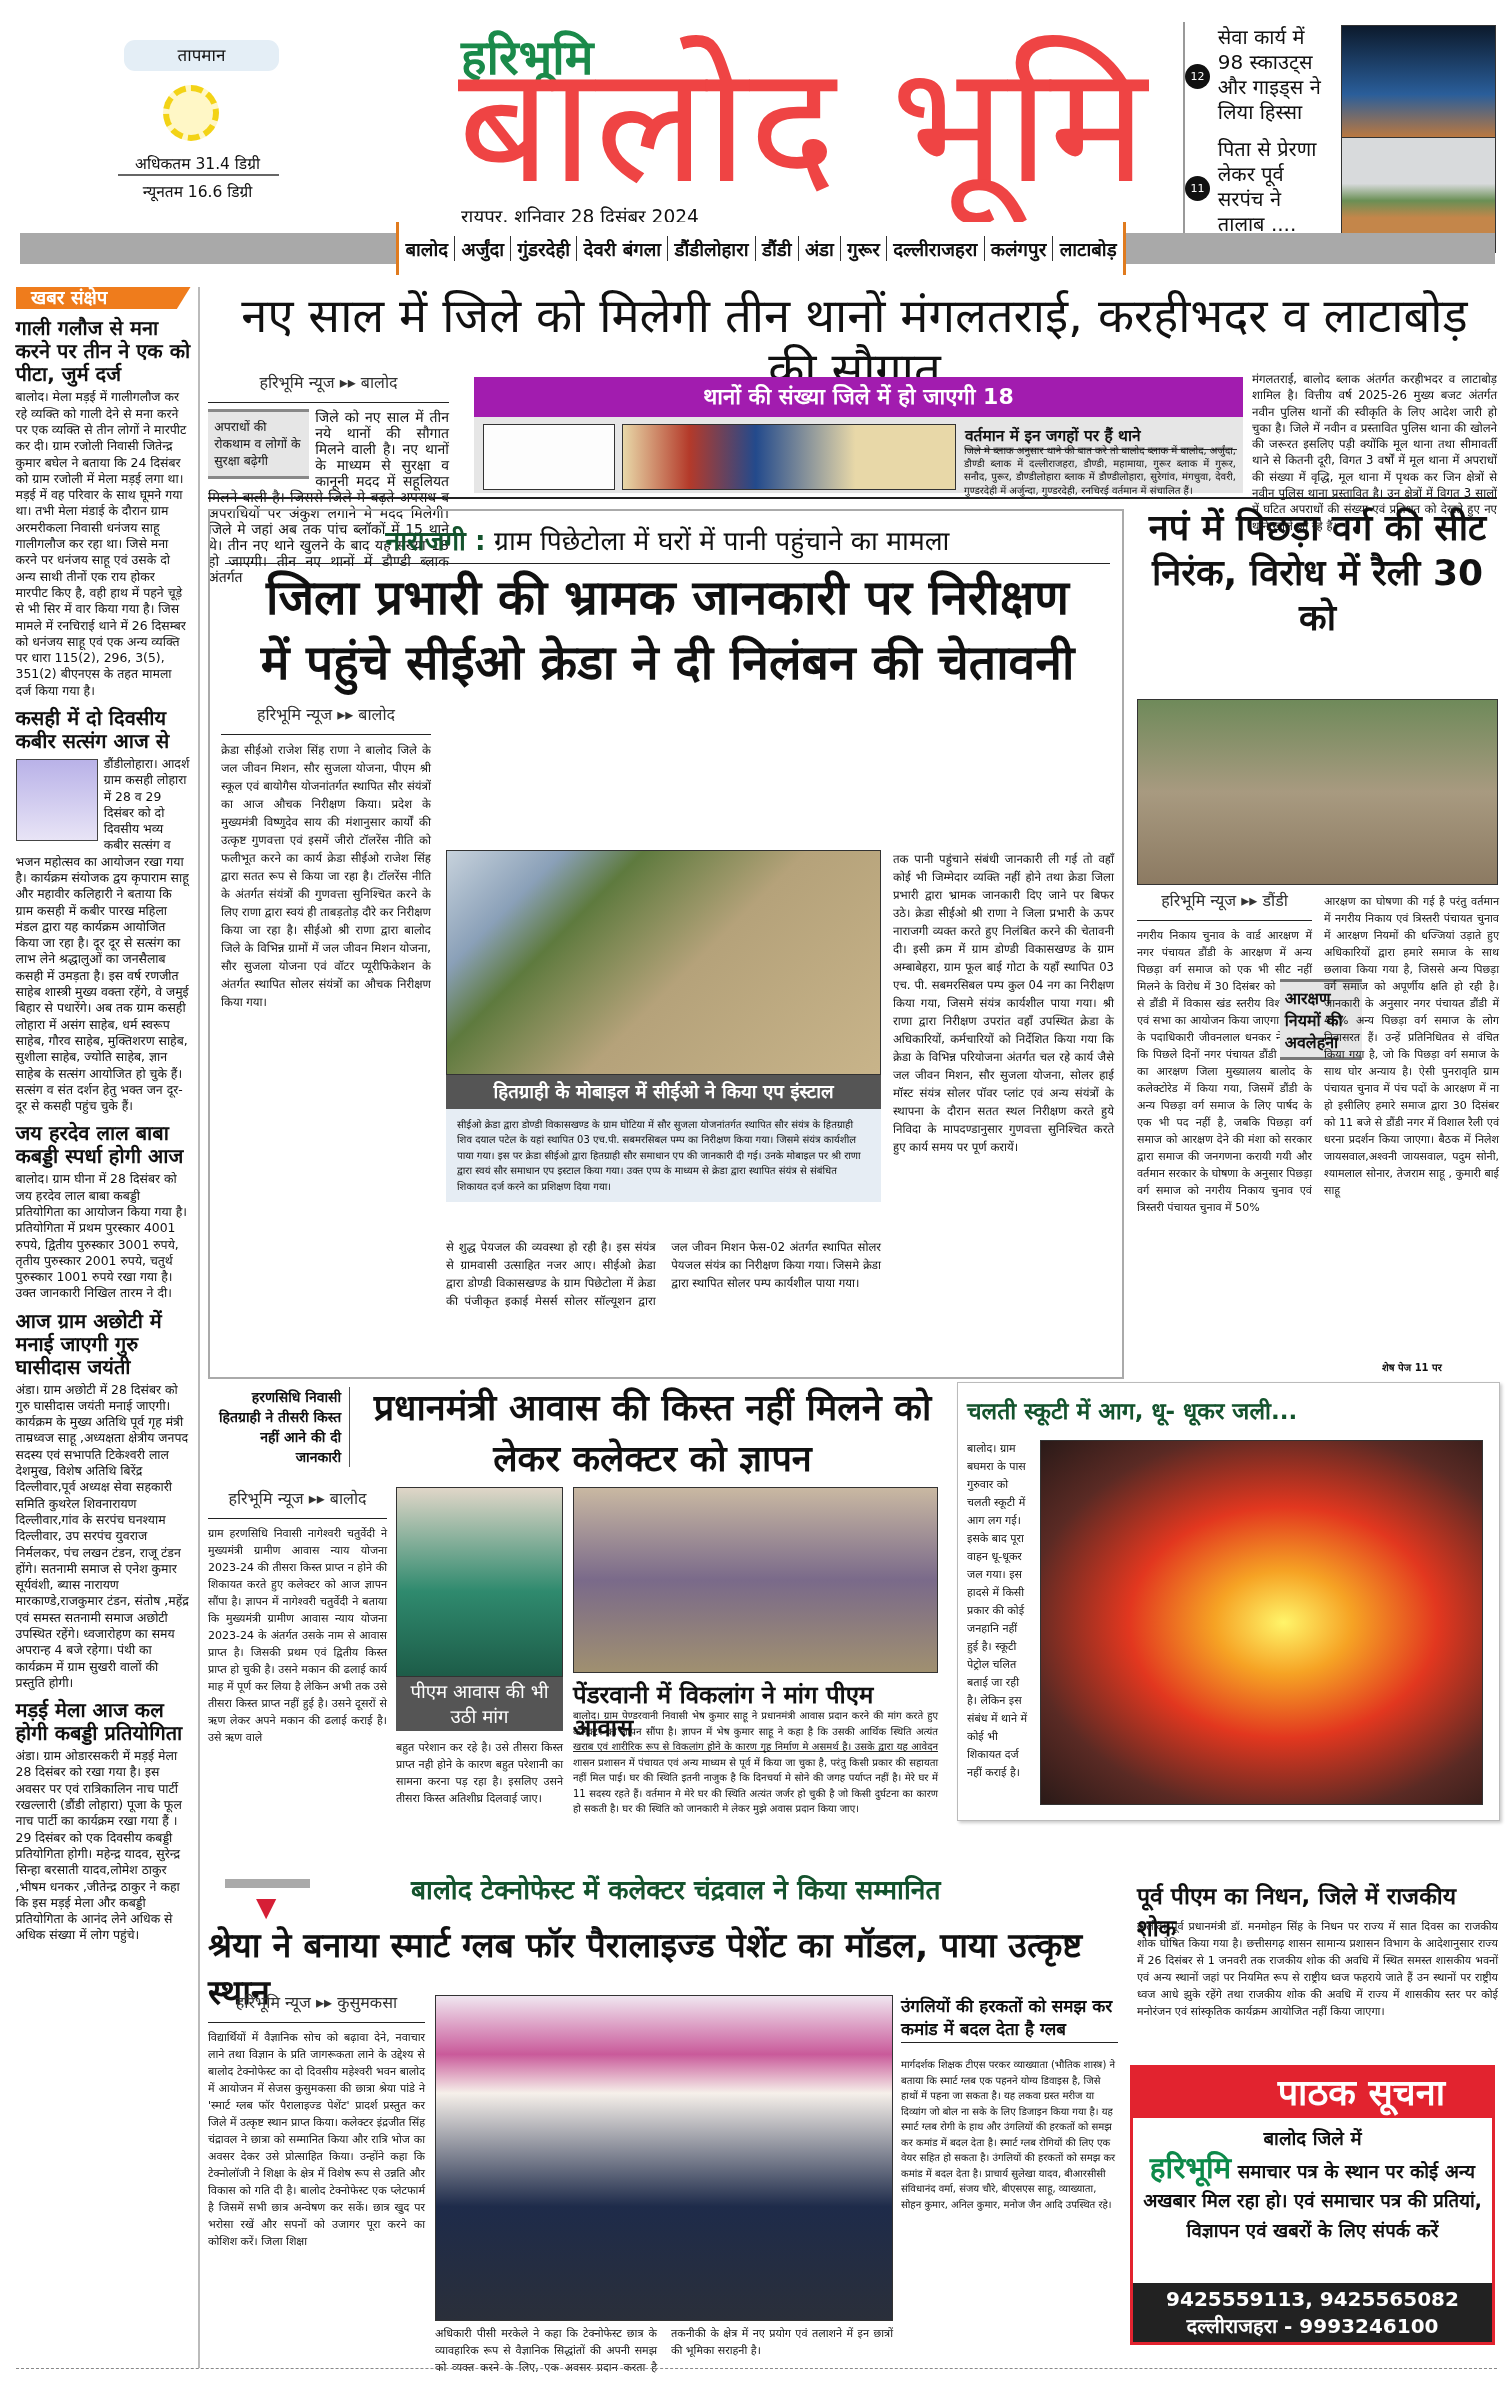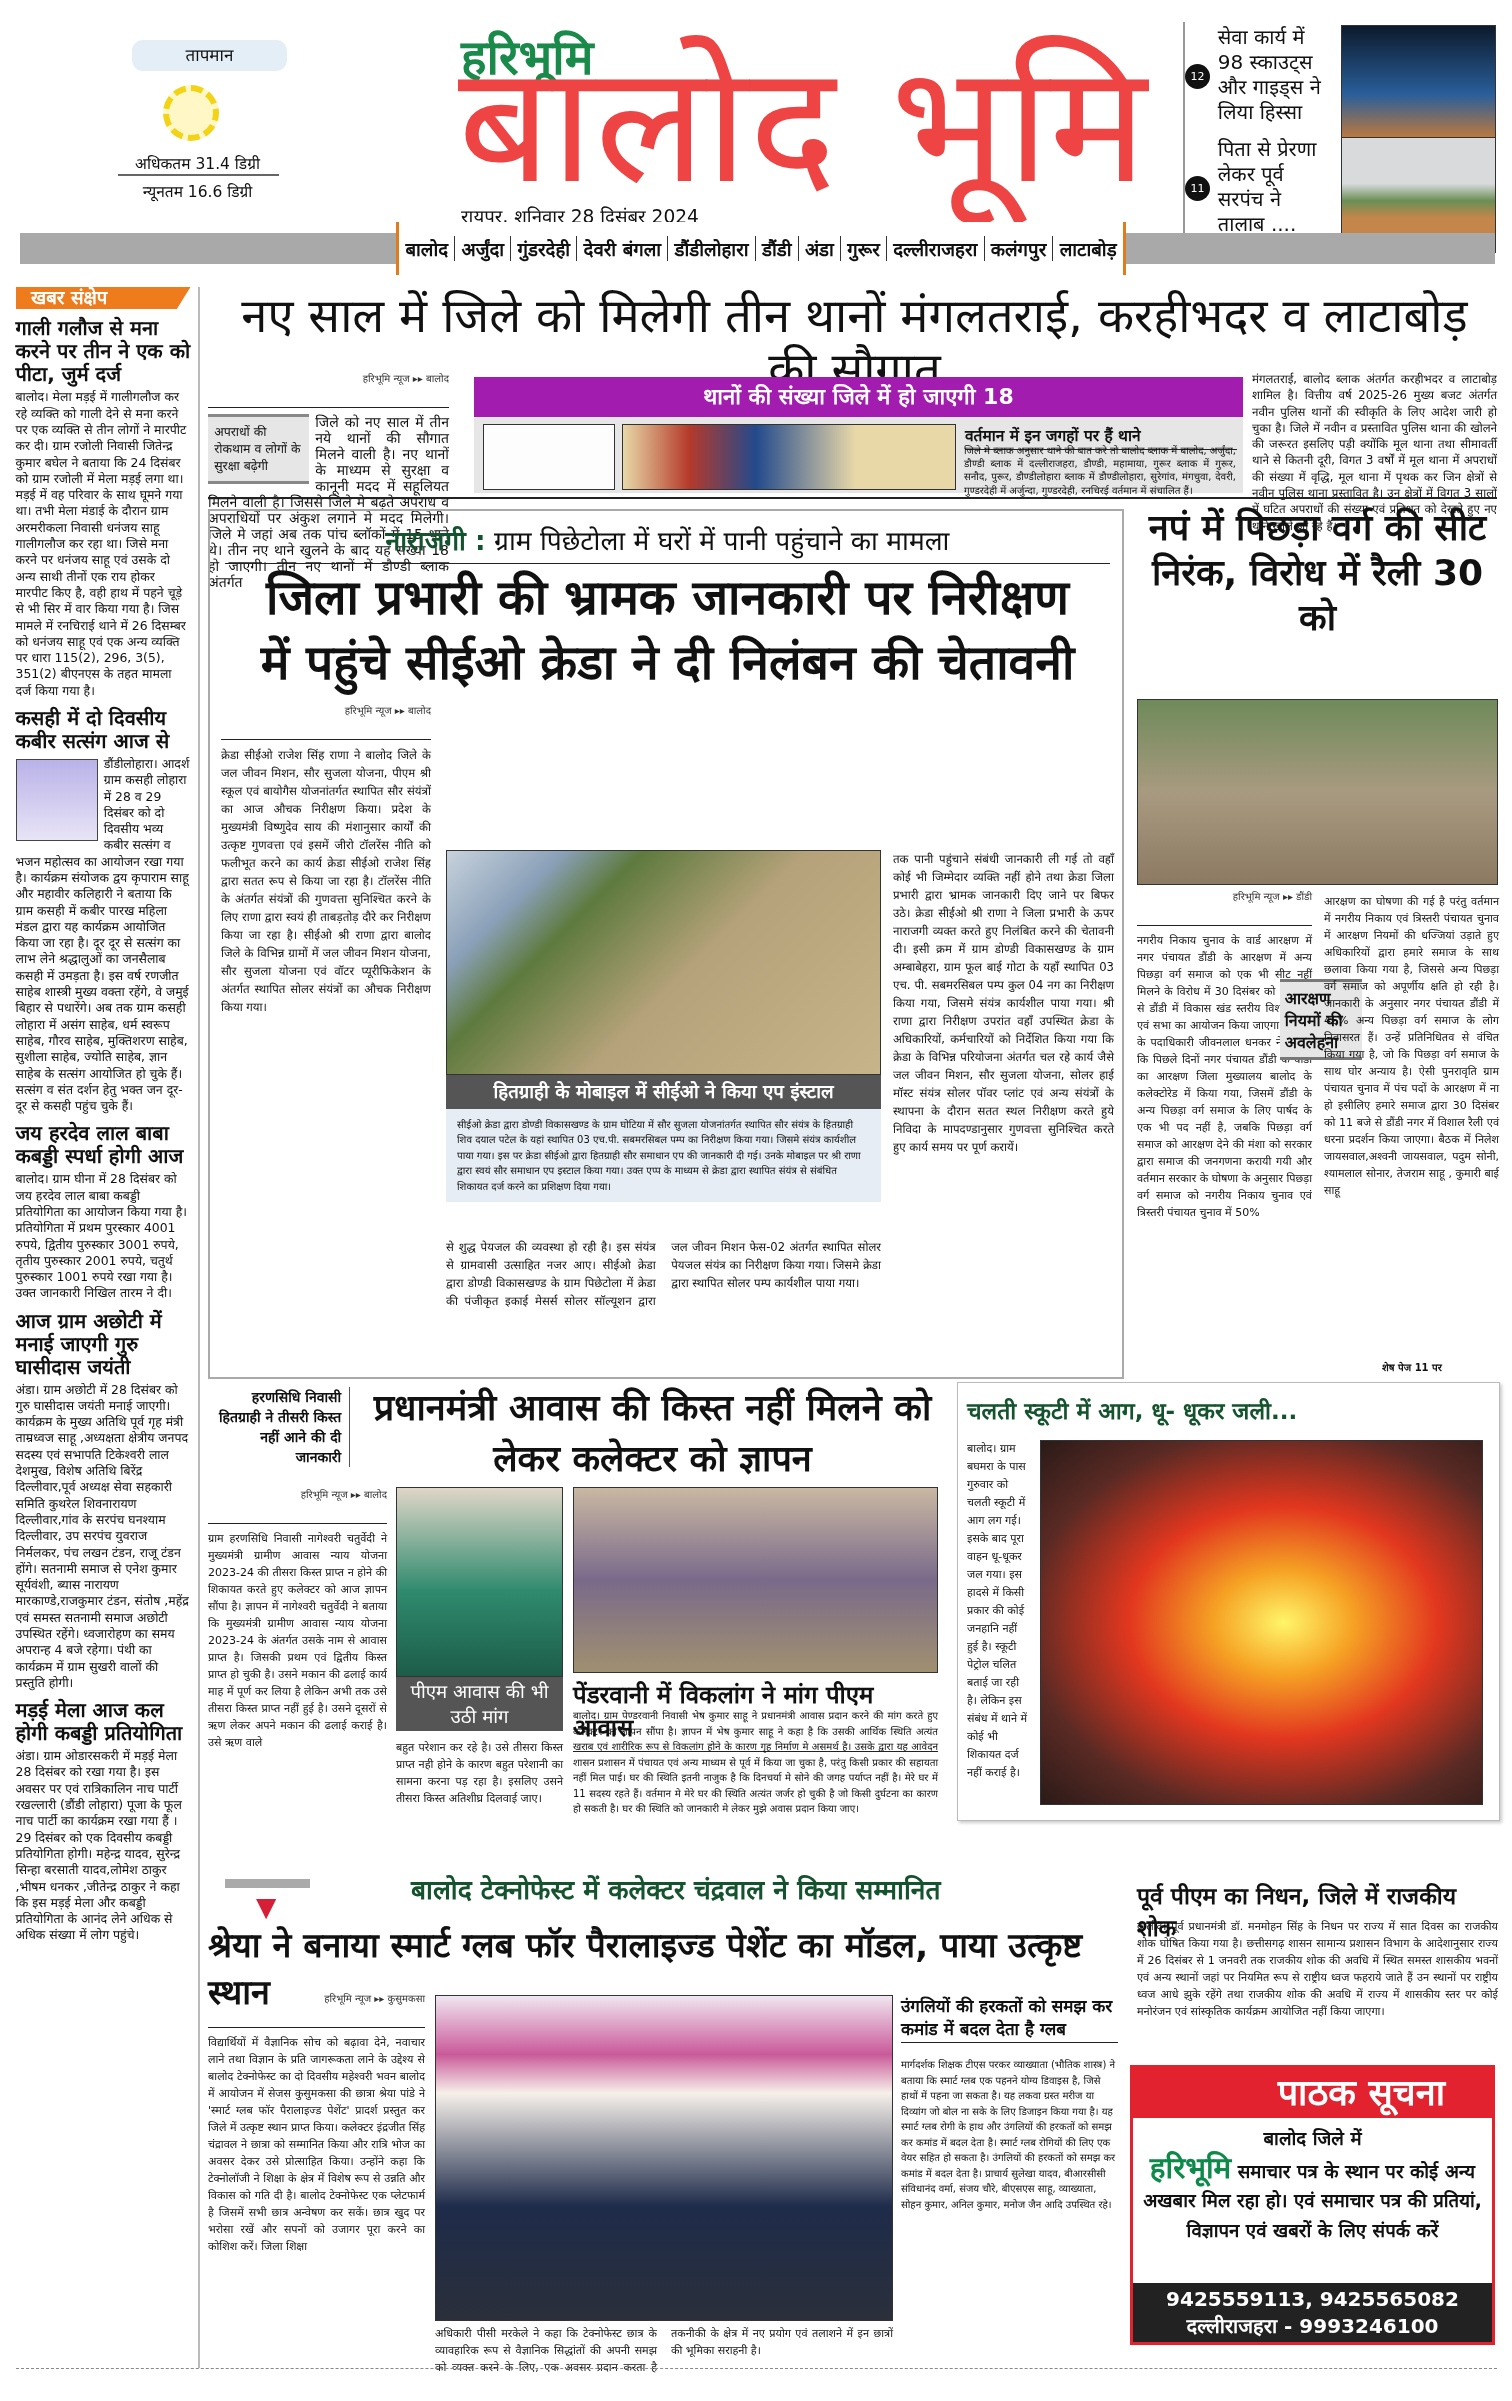--- a/index.html
+++ b/index.html
@@ -1,19 +1,19 @@
 <!DOCTYPE html>
 <html style="font-size:12.4px"><head>
 <meta charset="utf-8">
 <style>
 *{box-sizing:border-box;margin:0;padding:0}
 body{width:1512px;height:2401px;background:#fff;font-family:"DejaVu Sans","Liberation Sans",sans-serif;color:#111;position:relative;overflow:hidden}
 .abs{position:absolute}
 
-.temp-badge{left:132px;top:40px;width:155px;height:31px;background:#e4eef6;border-radius:11px;text-align:center;font-size:17px;line-height:31px}
+.temp-badge{left:124px;top:40px;width:155px;height:31px;background:#e4eef6;border-radius:11px;text-align:center;font-size:17px;line-height:31px}
 .sun{left:163px;top:85px;width:56px;height:56px;border-radius:50%;background:#fff7c6;border:6.2px dashed #f3d316}
 .temp-line{left:116px;font-size:15.5px;text-align:center;width:163px}
 .brand{left:461px;top:23px;font-size:48px;font-weight:bold;color:#1a8a4a}
 .paper-name{left:458px;top:47px;font-size:163px;line-height:155px;color:#ef4444;font-weight:normal;letter-spacing:1.6px}
 .dateline{left:461px;top:203px;font-size:18.6px}
 .navbar{left:20px;top:233px;width:1475px;height:31px;background:#a9a9a9}
 .navbox{left:396px;top:222px;width:730px;height:53px;background:#fff;border-left:3.1px solid #e07b1e;border-right:3.1px solid #e07b1e;display:flex;align-items:center;justify-content:center;font-size:18.6px;font-weight:bold}
 .navbox span{padding:0 6.2px;border-right:1.6px solid #333}
 .navbox span:last-child{border-right:none}
 .teaser{left:1185px;width:311px;display:flex;gap:7.8px}
@@ -23,21 +23,21 @@
 .hr{background:#222;height:2.3px}
 
 .side{left:15.5px;top:287px;width:175px;font-size:12.4px;line-height:16.3px}
 .side .tag{background:#ef7c1c;color:#fff;font-weight:bold;font-size:18.6px;padding:3.1px 15.5px;margin-bottom:6.2px;clip-path:polygon(0 0,100% 0,92% 100%,0 100%)}
 .side h3{font-size:20px;line-height:23px;margin:7.8px 0 3.1px;font-weight:bold}
 .side p{margin-bottom:3.1px}
 .side .portrait{float:left;width:82px;height:82px;margin:3.1px 6.2px 3.1px 0;background:linear-gradient(#b9b2e8,#e8e4f6);border:0.8px solid #444}
 .vline{width:1.6px;background:#bbb}
 
 .h1main{left:210px;top:289px;width:1289px;font-size:47px;line-height:54px;text-align:center}
-.byline{font-size:10px;color:#333;text-align:right;border-bottom:1.6px solid #222;padding-bottom:22px;margin-bottom:6.2px}
+.byline{font-size:16px;color:#333;text-align:center;border-bottom:1.6px solid #222;padding-bottom:9px;margin-bottom:6.2px}
 .col{font-size:13.2px;line-height:19.4px;text-align:justify}
 .greybox{background:#e6e6e6}
 .darkbar{background:#a21caf;color:#fff;text-align:center}
 .photo{background:#777;border:0.8px solid #333}
 .bigh{font-weight:bold;text-align:center;color:#111}
 .redtxt{color:#14532d}
 .caption-dark{background:#555;color:#fff;text-align:center}
 .notice{left:1130px;top:2065px;width:365px;height:280px;border:3.1px solid #e2232f}
 .notice-head{height:50px;background:#e2232f;color:#fff;font-size:36px;font-weight:bold;text-align:right;padding-right:47px;line-height:50px}
 .notice-body{text-align:center;font-size:18.6px;font-weight:bold;padding:6.2px 7.8px;line-height:29.5px}

